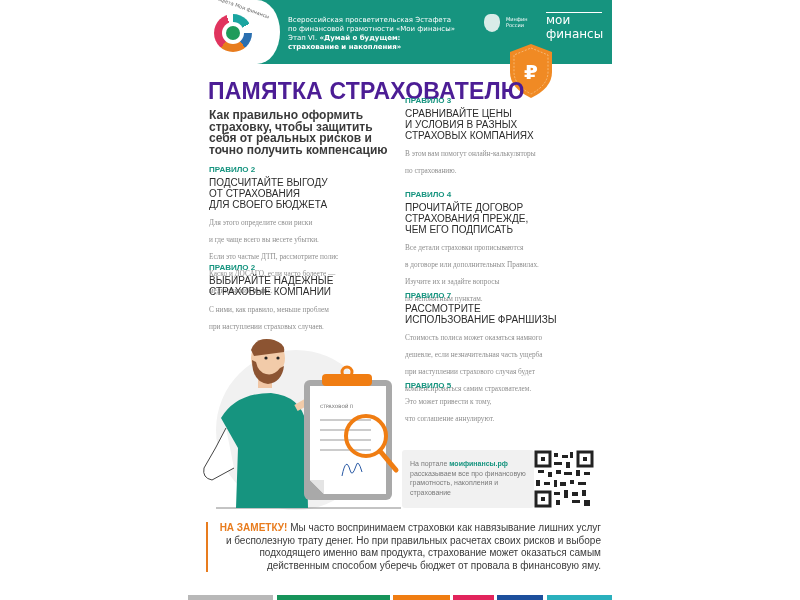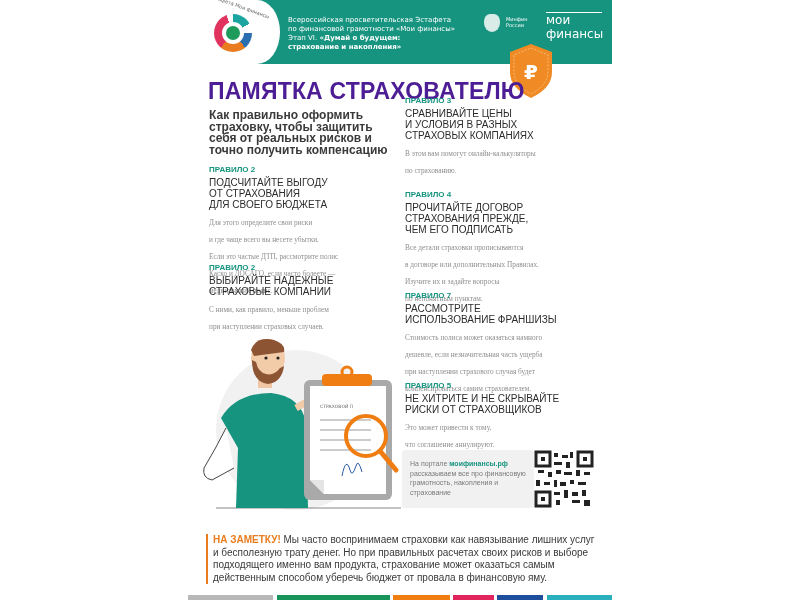--- a/index.html
+++ b/index.html
@@ -34,21 +34,21 @@
 
   
   .illus { position:absolute; left:8px; top:338px; width:210px; height:172px; }
 
   
   .portal { position:absolute; left:214px; top:450px; width:132px; height:58px; background:#f1f1f1; border-radius:3px; padding:9px 8px; font-family:"Liberation Sans", sans-serif; font-size:7px; line-height:9.5px; color:#7a7a7a; }
   .portal .link { color:#16947f; font-weight:bold; }
   .qr { position:absolute; left:346px; top:450px; width:60px; height:58px; }
 
   
-  .note { position:absolute; left:18px; top:534px; width:395px; padding-left:5px; border-left:2px solid #e87c1e; font-family:"Liberation Sans", sans-serif; font-size:10px; line-height:12.5px; color:#3a3a3a; }
+  .note { position:absolute; left:18px; top:522px; width:395px; padding-left:5px; border-left:2px solid #e87c1e; font-family:"Liberation Sans", sans-serif; font-size:10px; line-height:12.5px; color:#3a3a3a;text-align:right; }
   .note .hl { color:#e87c1e; font-weight:bold; }
 
   
   .bar { position:absolute; top:595px; height:5px; }
 </style>
 </head>
 <body>
 
 <div class="page">
 
@@ -126,22 +126,20 @@
     <div class="hd">Рассмотрите
 использование франшизы</div>
     <div class="bd">Стоимость полиса может оказаться намного
 дешевле, если незначительная часть ущерба
 при наступлении страхового случая будет
 компенсироваться самим страхователем.</div>
   </div>
 
   <div class="rule" style="left:217px; top:381px; width:200px;">
     <div class="lbl">ПРАВИЛО 5</div>
-    <div class="hd">Не хитрите и не скрывайте
-риски от страховщиков</div>
     <div class="bd">Это может привести к тому,
 что соглашение аннулируют.</div>
   </div>
 
   <svg class="illus" viewBox="0 0 210 172">
     <circle cx="100" cy="92" r="80" fill="#f1f1f1"></circle>
     <line x1="20" y1="170" x2="205" y2="170" stroke="#888" stroke-width="1"></line>
 
     <path d="M25 80 Q40 55 75 55 Q105 58 110 85 L112 170 L40 170 L42 110 Z" fill="#16947f"></path>
     <path d="M30 90 Q20 110 8 130 Q6 140 16 142 L38 130" fill="#fff" stroke="#444" stroke-width="1"></path>

